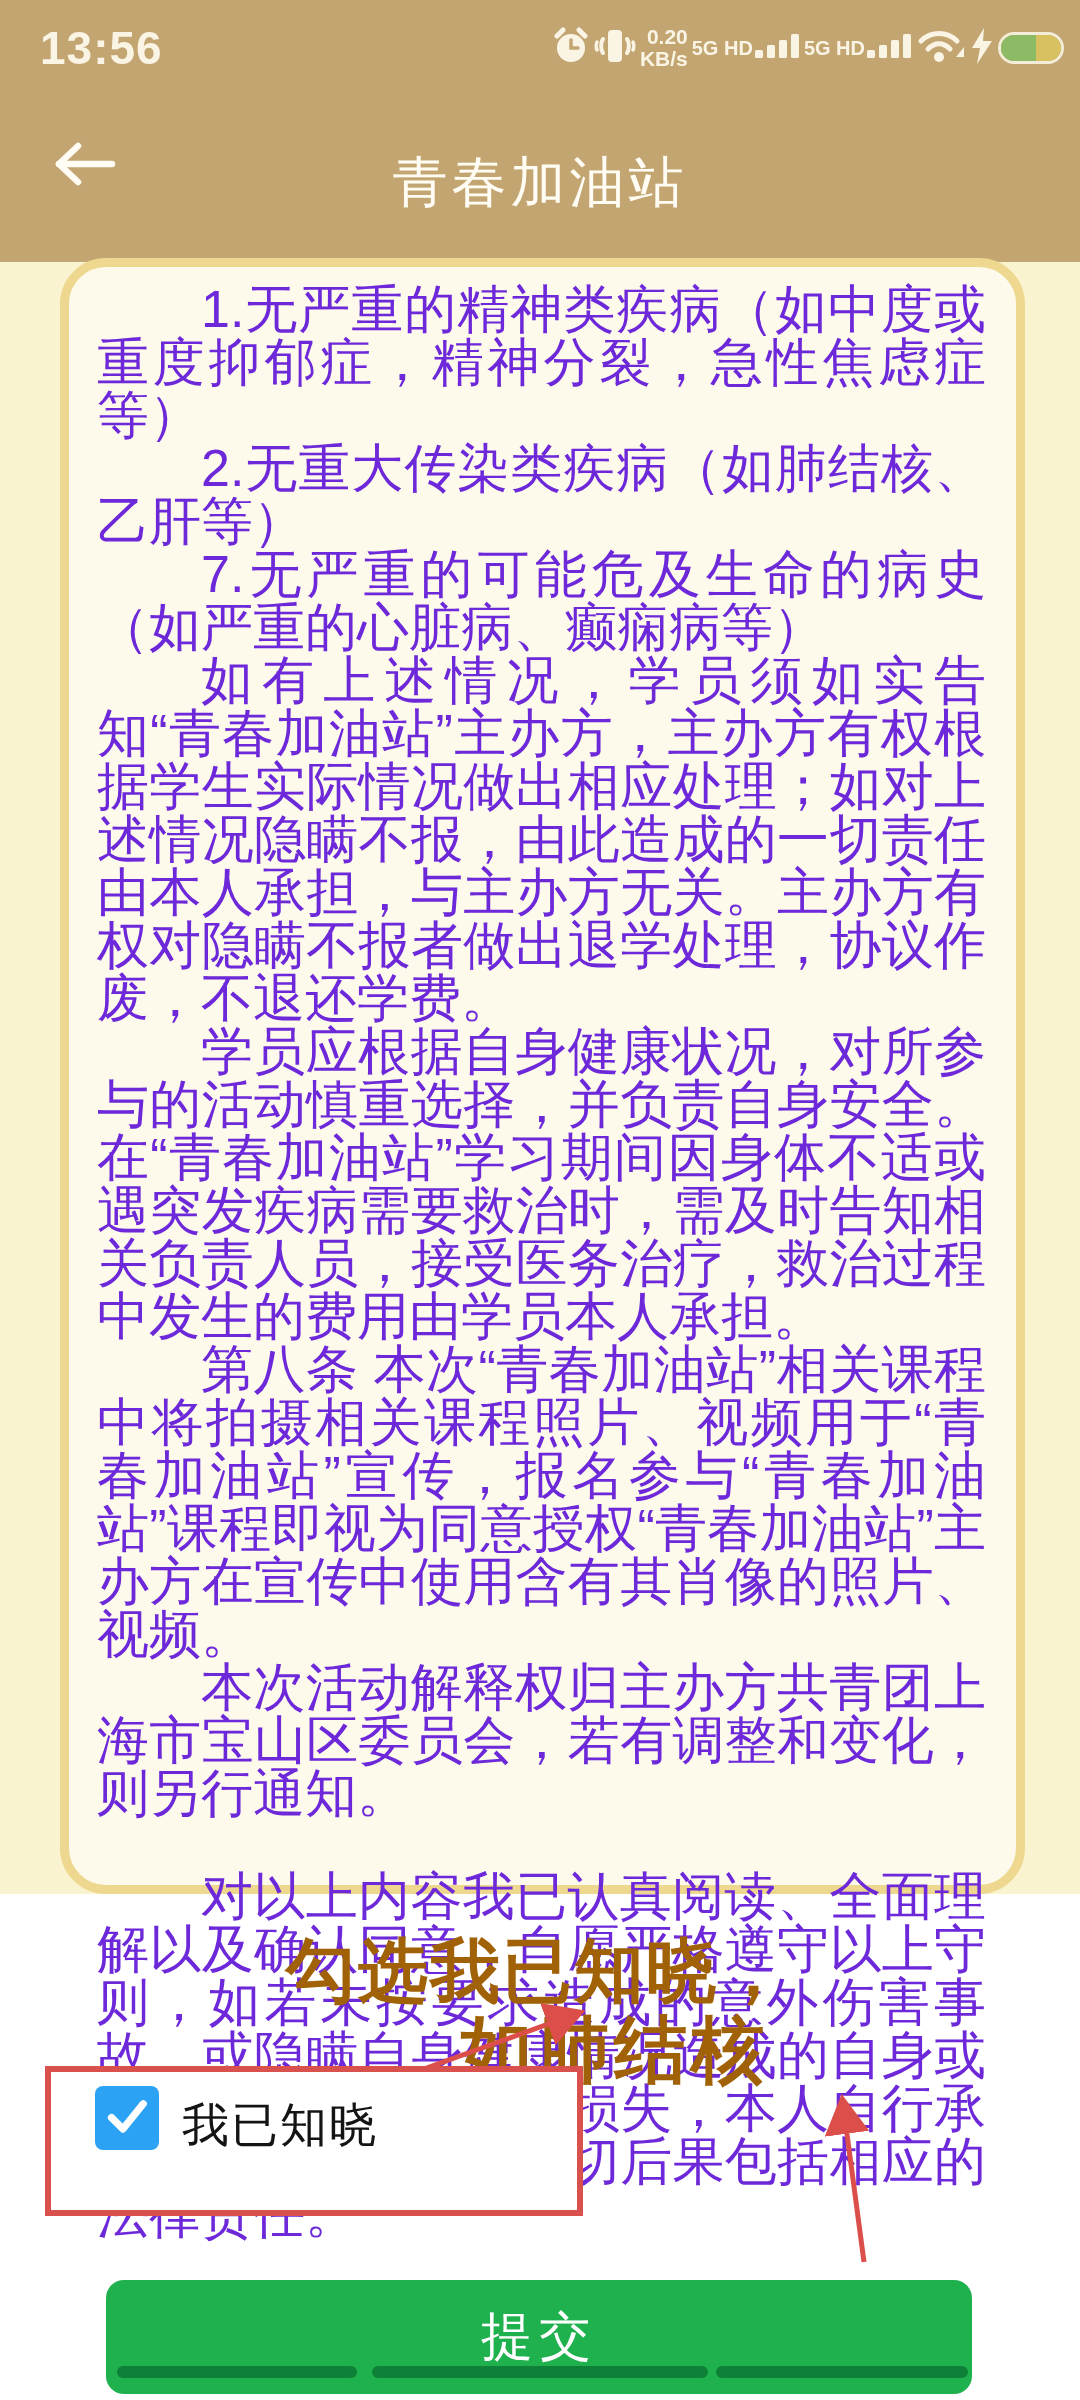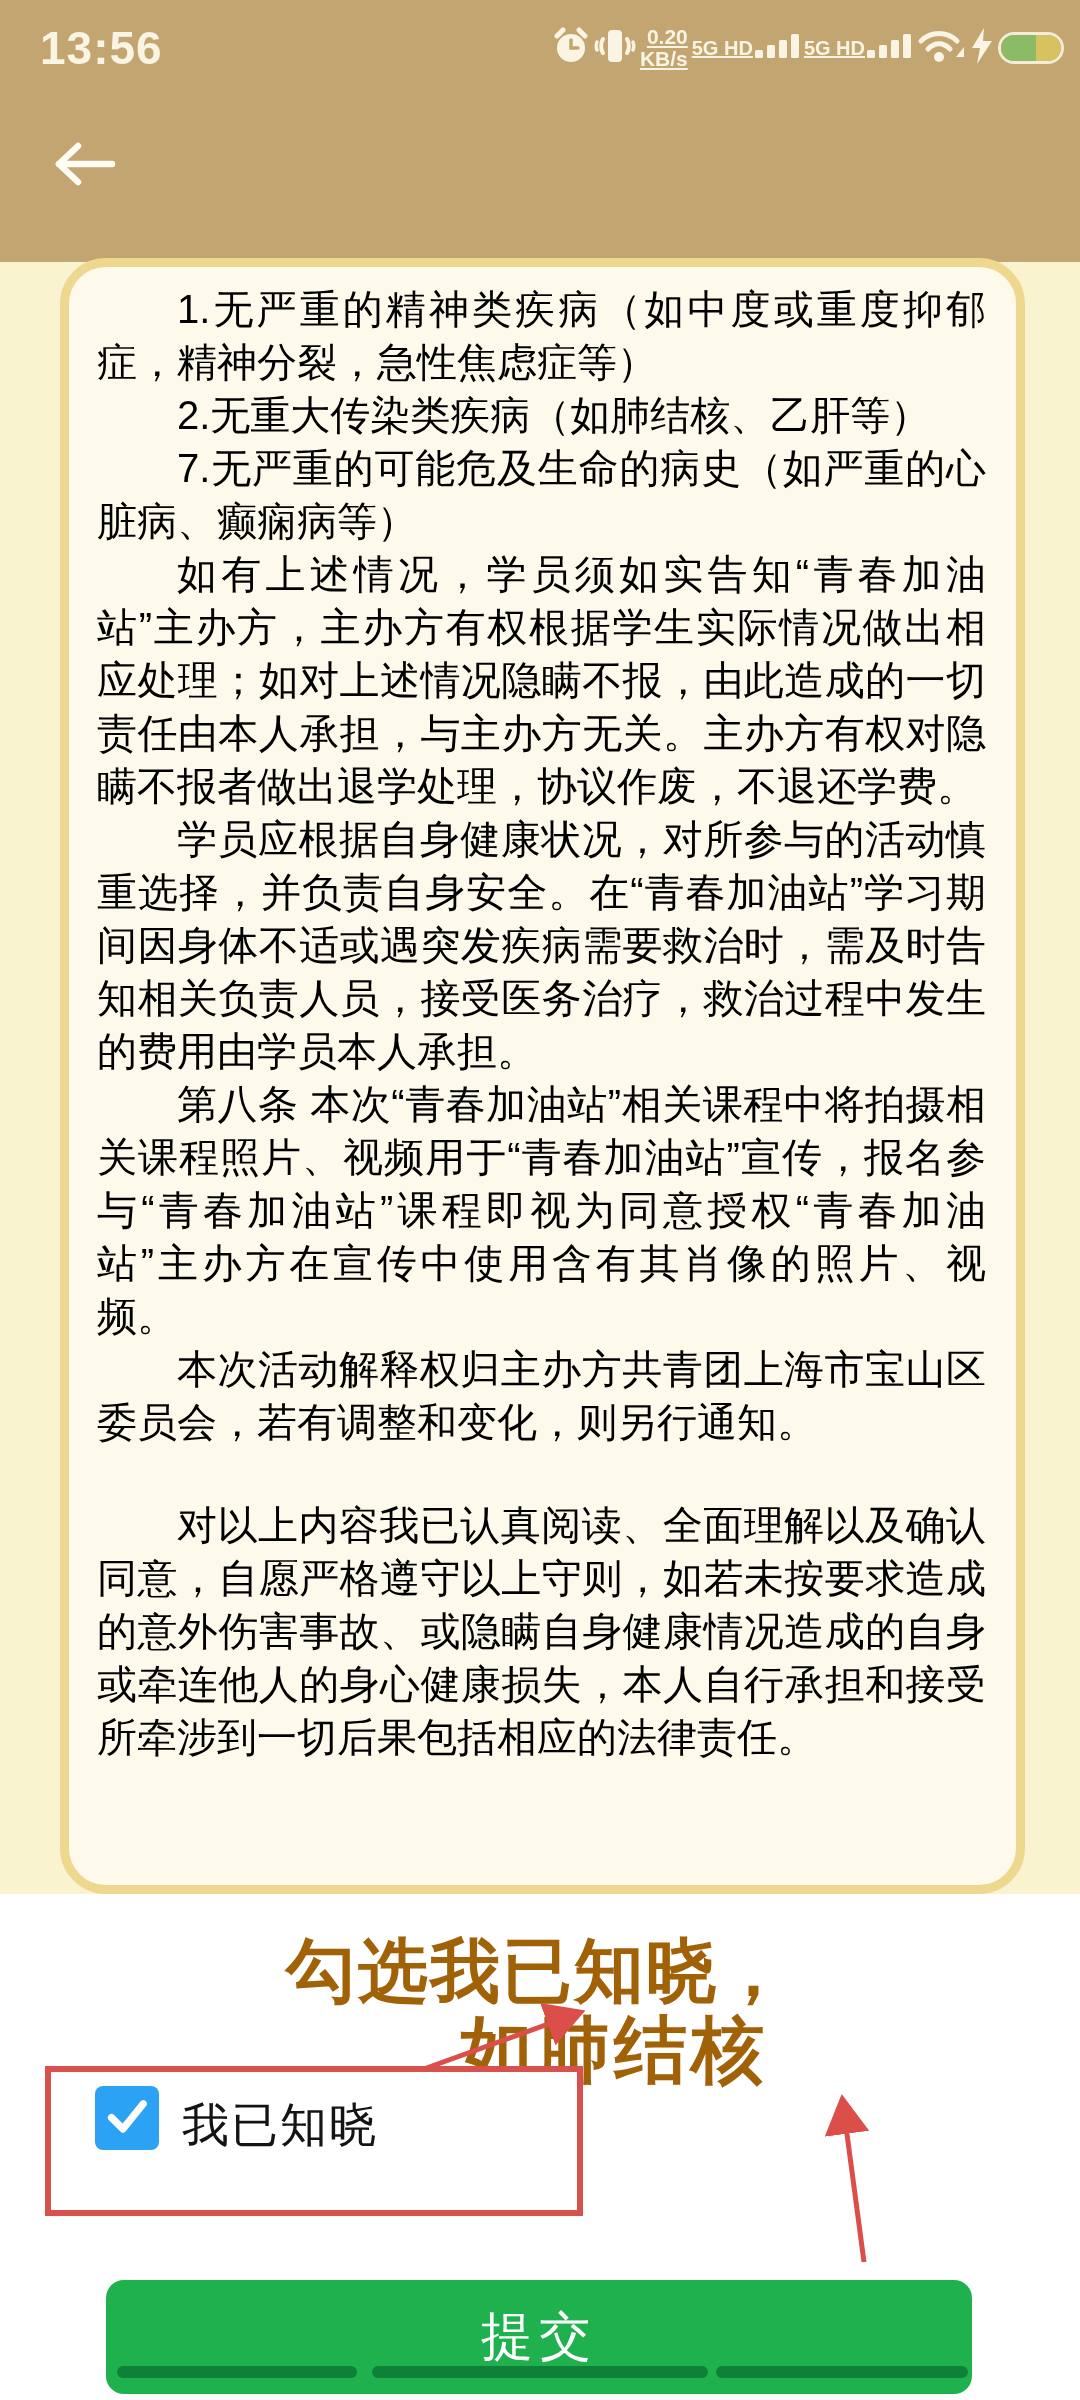--- a/index.html
+++ b/index.html
@@ -5,36 +5,36 @@
   * { margin:0; padding:0; box-sizing:border-box; }
   html,body { width:1080px; height:2400px; overflow:hidden; background:#ffffff;
               font-family:"Liberation Sans","DejaVu Sans",sans-serif; }
   .screen { position:relative; width:860px; height:2400px; background:#ffffff; }
 
   
   .statusbar { position:absolute; left:0; top:0; width:1080px; height:90px;
                background:#c3a572; display:flex; align-items:center; justify-content:space-between;
                padding:6px 16px 0 40px; color:#faf4e4; }
   .time { font-size:46px; font-weight:700; letter-spacing:1px; }
-  .sicons { display:flex; align-items:center; gap:4px;text-decoration:underline; }
+  .sicons { display:flex; align-items:center; gap:4px; }
   .speed { text-align:right; font-size:21px; font-weight:700; line-height:22px; letter-spacing:0; }
   .simgroup { display:flex; flex-direction:row; align-items:center; gap:1px; }
   .simlabel { font-size:20px; font-weight:700; line-height:20px; }
   .appbar { position:absolute; left:0; top:90px; width:1080px; height:172px; background:#c3a572; }
   .apptitle { position:absolute; left:0; right:0; top:56px; text-align:center;
               font-size:55px; color:#fffdf3; font-weight:500; letter-spacing:4px; }
   .backbtn { position:absolute; left:52px; top:44px; width:70px; height:64px; display:flex;
              align-items:center; cursor:pointer; }
 
   
   .yellowzone { position:absolute; left:0; top:262px; width:1080px; height:1632px; background:#faf3d0; }
   .panel { position:absolute; left:60px; top:258px; width:965px; height:1636px;
            background:#fdfaeb; border:9px solid #eed88f; border-radius:46px;
            padding:16px 30px 10px 28px; }
-  .panel p { font-size:40px; line-height:53px; color:#000000; text-align:justify;
+  .panel p { font-size:52px; line-height:53px; color:#6d28d9; text-align:justify;
              text-indent:2em; word-break:break-all; }
   .panel p.gap { margin-top:50px; }
 
   
   .redtext { position:absolute; right:70px; top:1932px; text-align:right; color:#a16207;
              font-weight:700; }
   .redtext .l1 { font-size:70px; line-height:78px; letter-spacing:2px; }
   .redtext .l2 { font-size:73px; line-height:80px; padding-right:22px; letter-spacing:4px; }
 
   .overlay { position:absolute; left:0; top:0; width:1080px; height:2400px; pointer-events:none; }
@@ -136,20 +136,21 @@
 
   <div class="appbar">
     <div class="backbtn">
       <span>
         <svg width="66" height="48" viewBox="0 0 66 48">
           <path d="M26 6 L7 24 L26 42" stroke="#fffdf3" stroke-width="6.5" fill="none" stroke-linecap="round" stroke-linejoin="round"></path>
           <path d="M7 24 H60" stroke="#fffdf3" stroke-width="6.5" fill="none" stroke-linecap="round"></path>
         </svg>
       </span>
     </div>
+    <div class="apptitle">青春加油站</div>
   </div>
 
   <div class="yellowzone"></div>
   <div class="panel">
     <p>1.无严重的精神类疾病（如中度或重度抑郁症，精神分裂，急性焦虑症等）</p>
     <p>2.无重大传染类疾病（如肺结核、乙肝等）</p>
     <p>7.无严重的可能危及生命的病史（如严重的心脏病、癫痫病等）</p>
     <p>如有上述情况，学员须如实告知“青春加油站”主办方，主办方有权根据学生实际情况做出相应处理；如对上述情况隐瞒不报，由此造成的一切责任由本人承担，与主办方无关。主办方有权对隐瞒不报者做出退学处理，协议作废，不退还学费。</p>
     <p>学员应根据自身健康状况，对所参与的活动慎重选择，并负责自身安全。在“青春加油站”学习期间因身体不适或遇突发疾病需要救治时，需及时告知相关负责人员，接受医务治疗，救治过程中发生的费用由学员本人承担。</p>
     <p>第八条 本次“青春加油站”相关课程中将拍摄相关课程照片、视频用于“青春加油站”宣传，报名参与“青春加油站”课程即视为同意授权“青春加油站”主办方在宣传中使用含有其肖像的照片、视频。</p>

